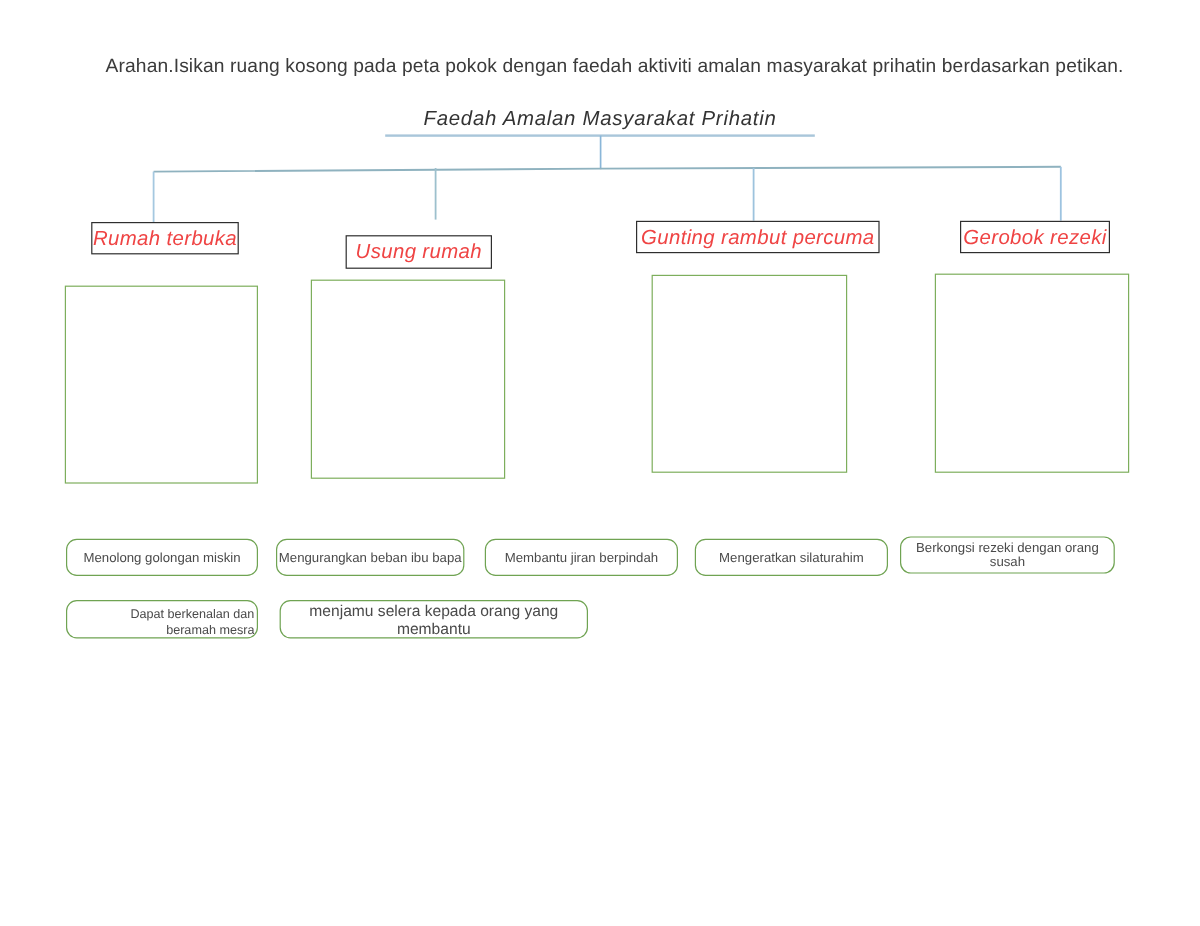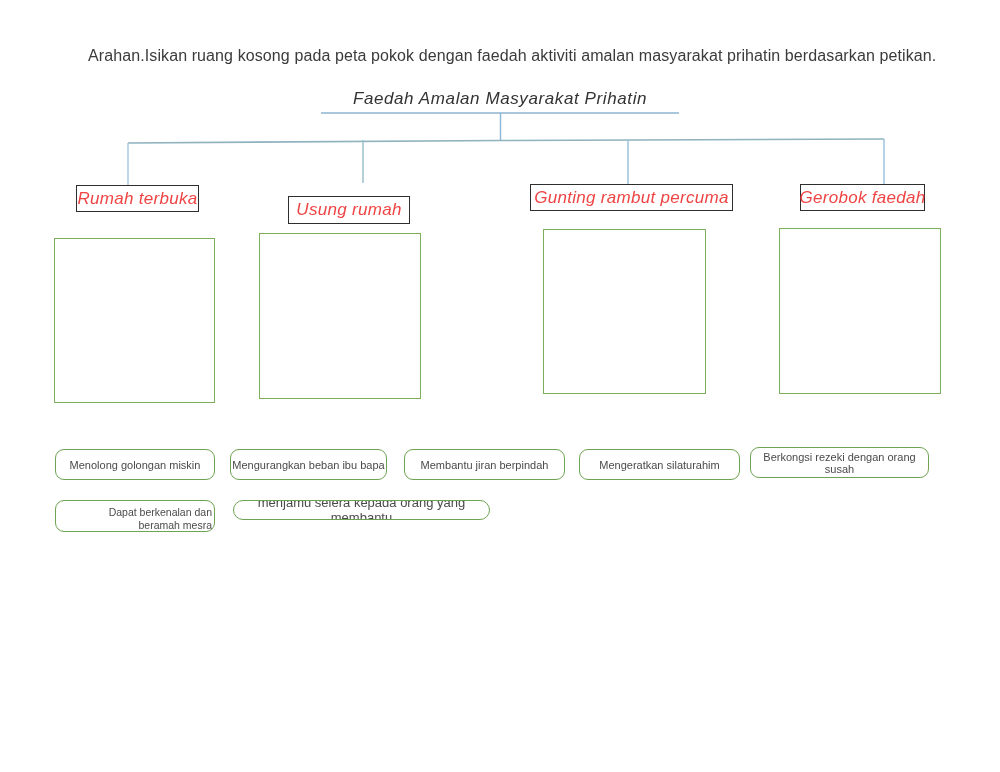--- a/index.html
+++ b/index.html
@@ -40,21 +40,21 @@
   .c1{left:55px;top:449px;width:160px;height:31px;}
   .c2{left:230px;top:449px;width:157px;height:31px;}
   .c3{left:404px;top:449px;width:161px;height:31px;}
   .c4{left:579px;top:449px;width:161px;height:31px;}
   .c5{left:750px;top:447px;width:179px;height:31px;}
   .c6{
     left:55px;top:500px;width:160px;height:32px;
     align-items:flex-start;justify-content:flex-start;text-align:right;
     padding:5px 2px 0 11px;font-size:10.5px;line-height:13px;
   }
-  .c7{left:233px;top:500px;width:257px;height:20px;font-size:13px;border-radius:10px;}
+  .c7{left:233px;top:500px;width:257px;height:32px;font-size:13px;}
 </style>
 </head>
 <body>
 
 <div class="canvas">
 
   <div class="instruction">Arahan.Isikan ruang kosong pada peta pokok dengan faedah aktiviti amalan masyarakat prihatin berdasarkan petikan.</div>
 
   <div class="title-wrap">
     <span class="title-text">Faedah Amalan Masyarakat Prihatin</span>
@@ -65,21 +65,21 @@
     <path d="M128,143 L500,140.5 L884,139" fill="none" stroke="#8fb2bf" stroke-width="1.6"></path>
     <line x1="128" y1="143" x2="128" y2="186" stroke="#a5c8e0" stroke-width="1.5"></line>
     <line x1="363" y1="140" x2="363" y2="183" stroke="#9dc0cd" stroke-width="1.5"></line>
     <line x1="628" y1="140" x2="628" y2="184" stroke="#9dc3dd" stroke-width="1.5"></line>
     <line x1="884" y1="139" x2="884" y2="184" stroke="#9dc3e0" stroke-width="1.5"></line>
   </svg>
 
   <div class="branch-label b1">Rumah terbuka</div>
   <div class="branch-label b2">Usung rumah</div>
   <div class="branch-label b3">Gunting rambut percuma</div>
-  <div class="branch-label b4">Gerobok faedah</div>
+  <div class="branch-label b4">Gerobok rezeki</div>
 
   <div class="drop-box d1"></div>
   <div class="drop-box d2"></div>
   <div class="drop-box d3"></div>
   <div class="drop-box d4"></div>
 
   <div class="chip c1">
     <span>Menolong golongan miskin</span>
   </div>
   <div class="chip c2">

